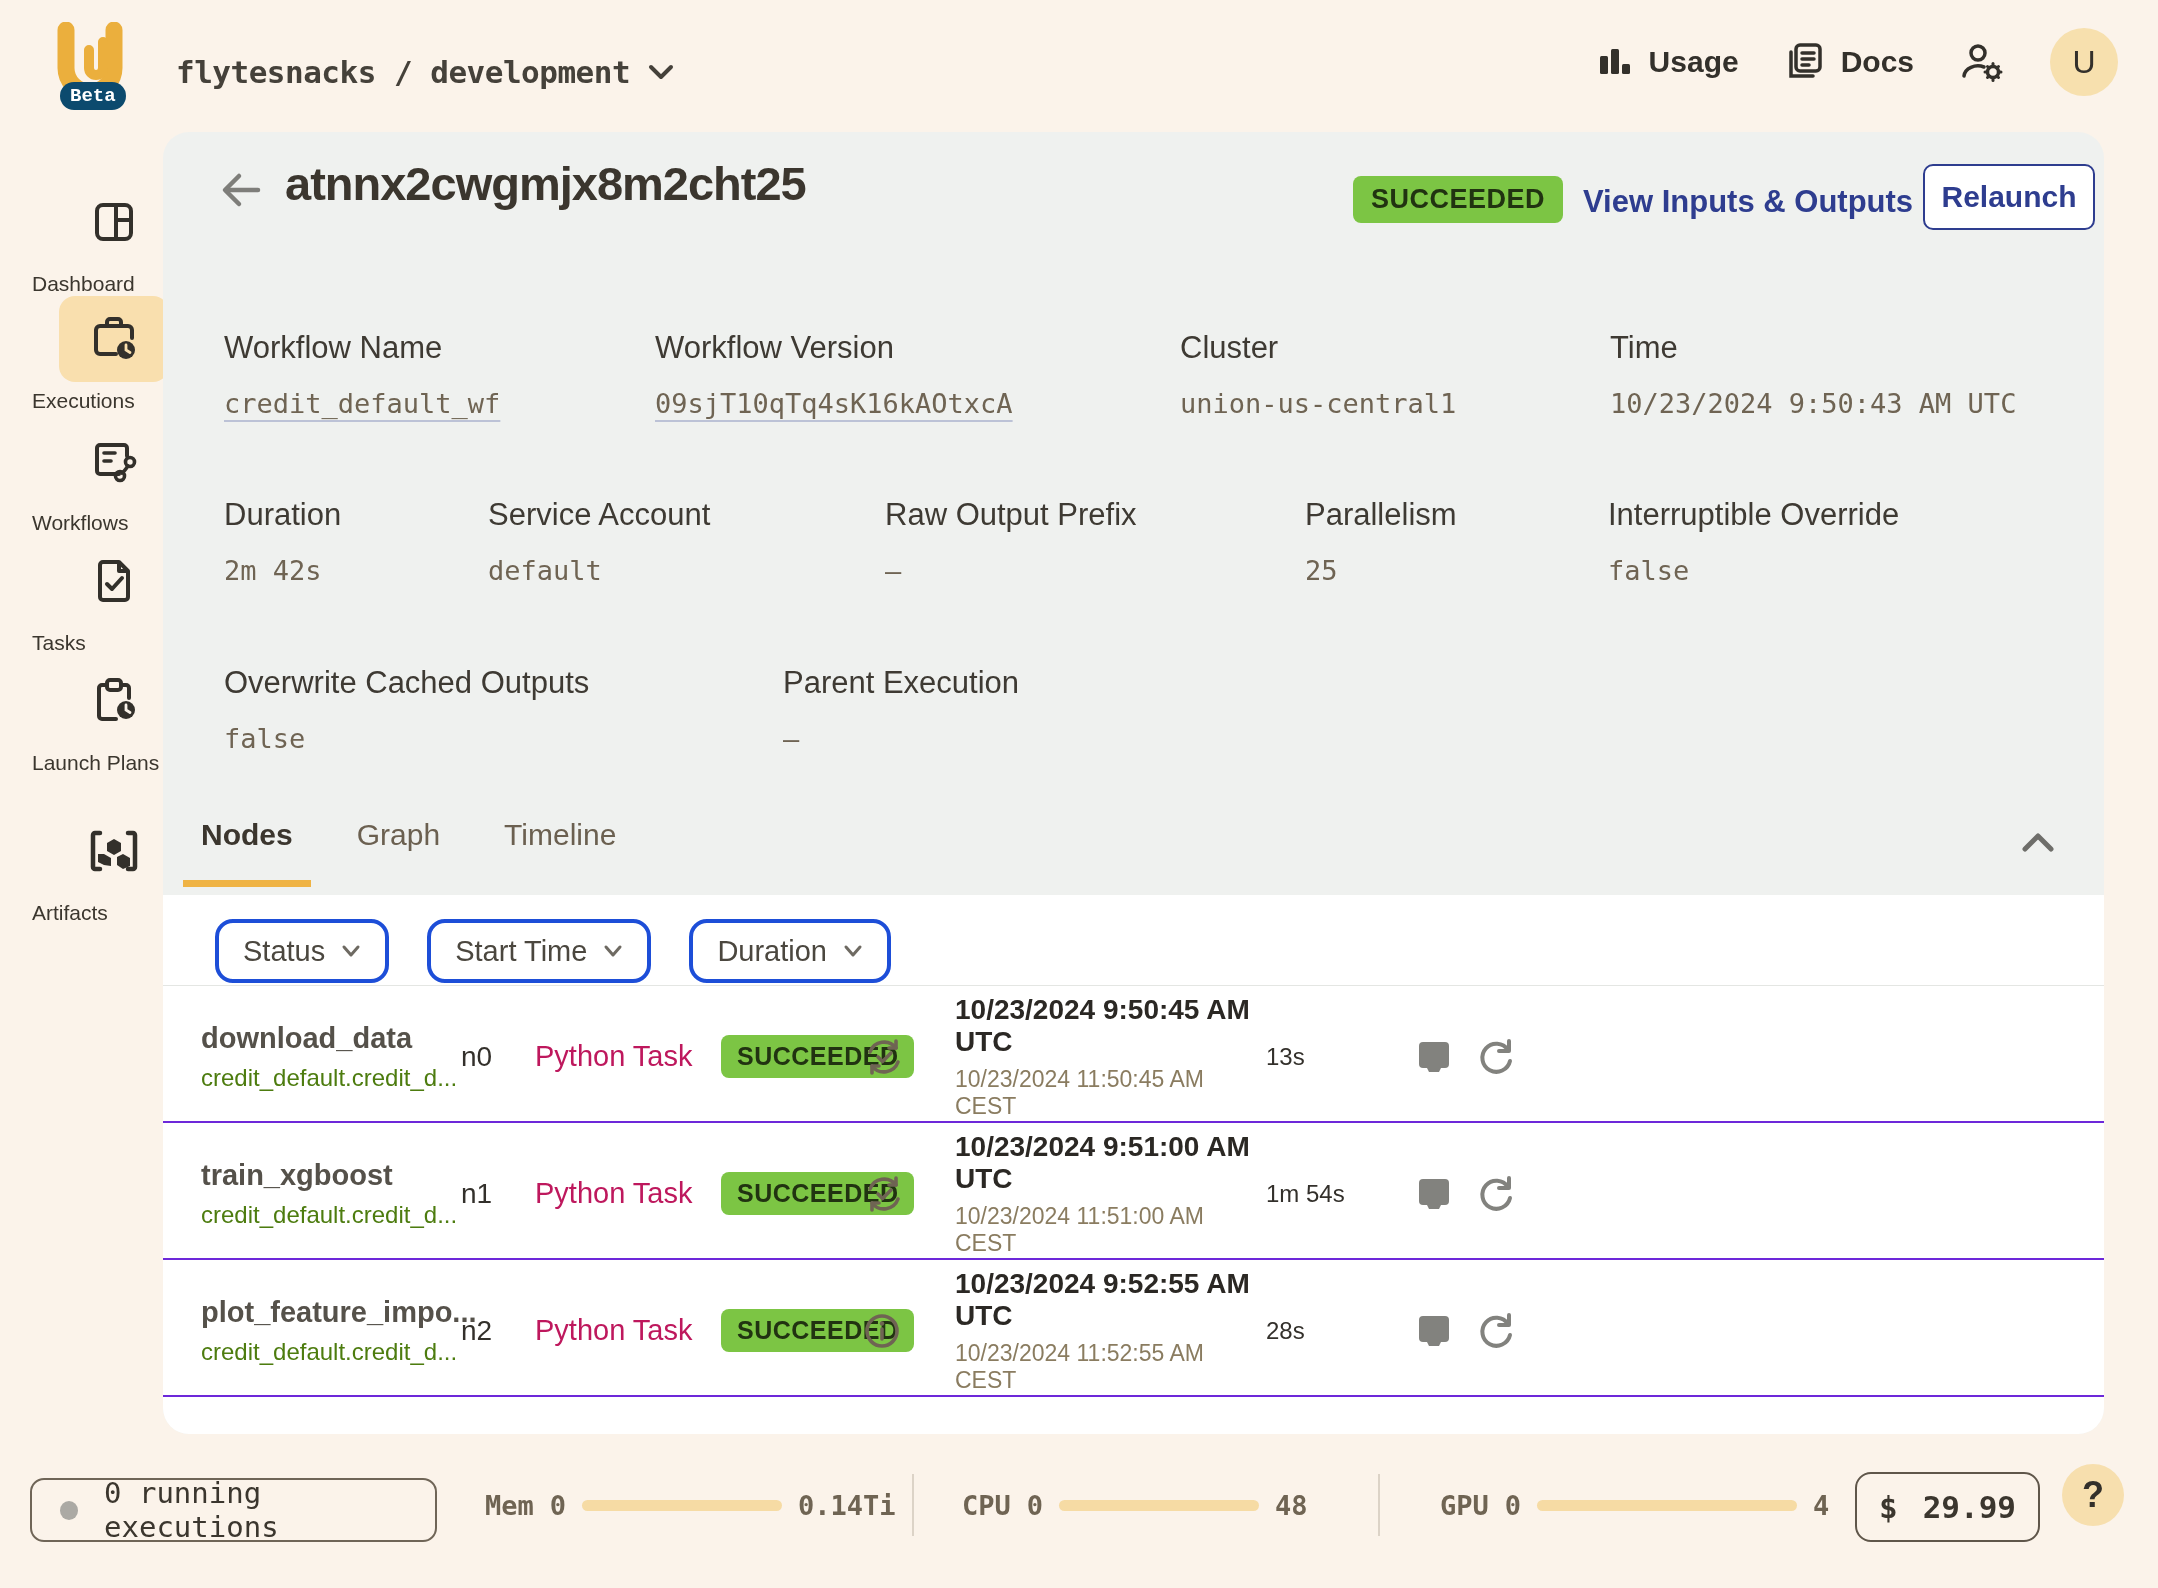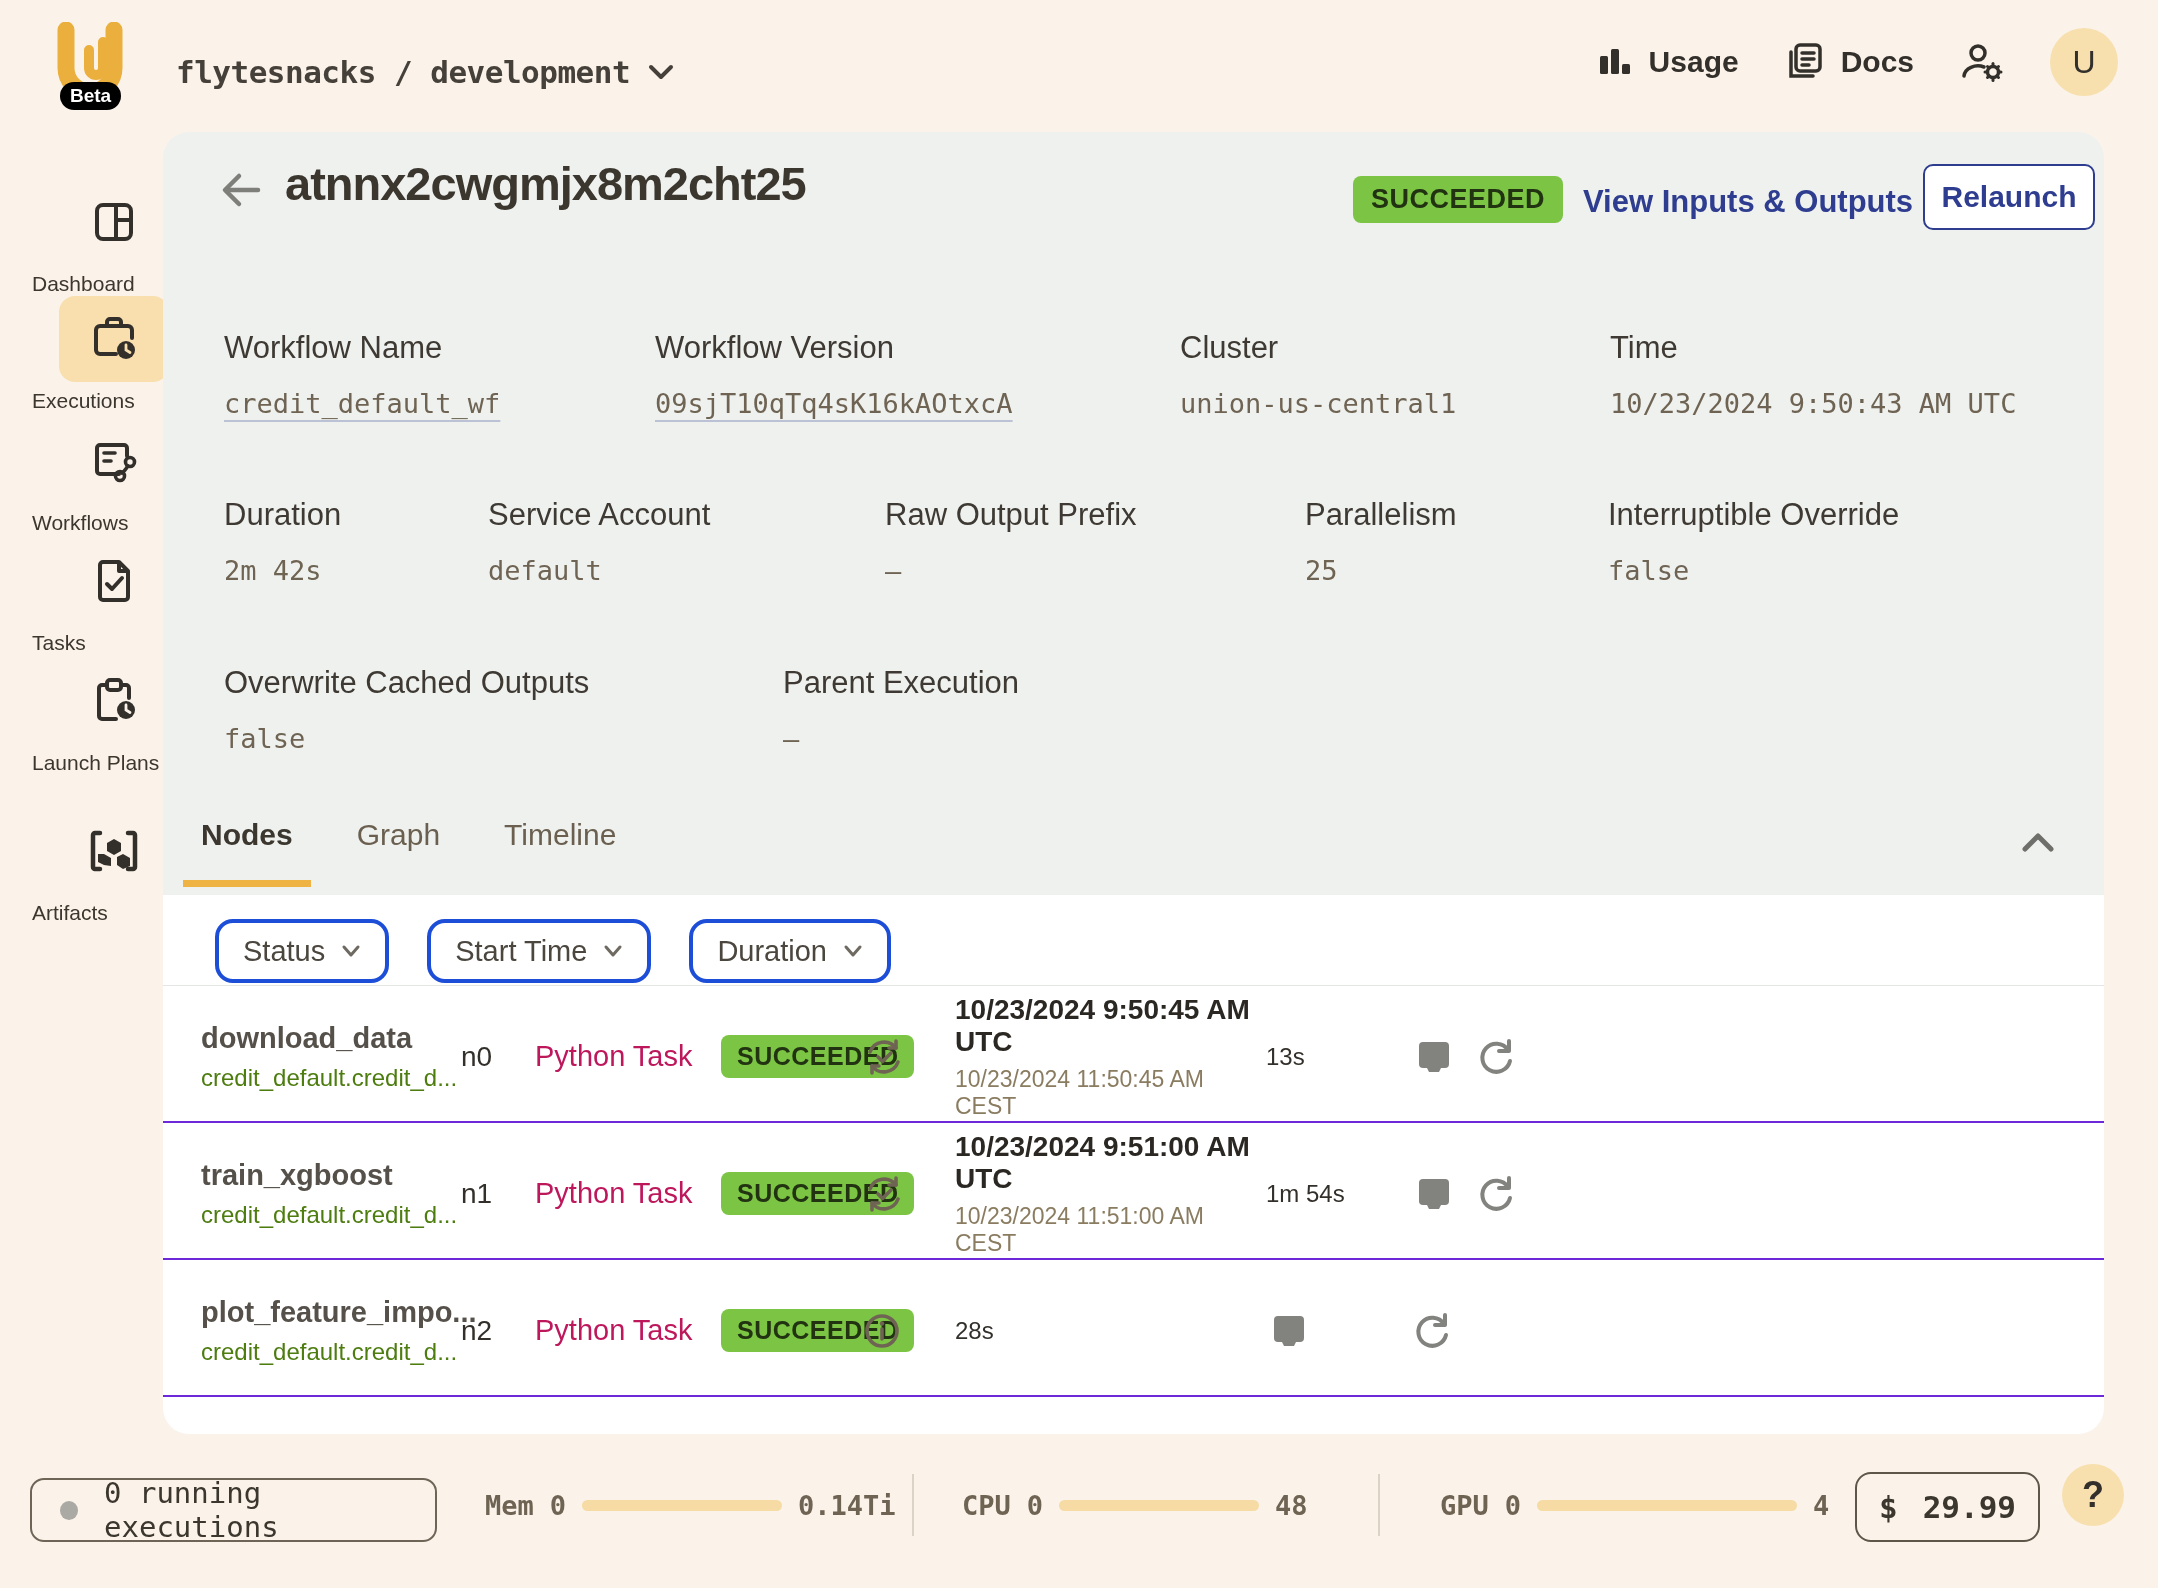--- a/index.html
+++ b/index.html
@@ -8,22 +8,22 @@
     background:#FBF3EA;
     font-family:"Liberation Sans", sans-serif;
     color:#33302B;
     -webkit-font-smoothing:antialiased;
   }
   .mono{font-family:"DejaVu Sans Mono", monospace;}
 
   
   .topbar{position:absolute;left:0;top:0;width:2158px;height:124px;display:flex;align-items:center;}
   .logo-wrap{position:absolute;left:44px;top:22px;width:96px;height:90px;cursor:pointer;}
-  .beta{position:absolute;left:16px;top:60px;background:#000000;color:#fff;font-size:19px;font-weight:bold;
-        padding:3px 10px;border-radius:14px;}
+  .beta{position:absolute;left:16px;top:60px;background:#0c4a6e;color:#fff;font-size:19px;font-weight:bold;
+        padding:3px 10px;border-radius:14px;font-family:Liberation Mono, monospace;}
   .breadcrumb{position:absolute;left:176px;top:54px;display:flex;align-items:center;gap:18px;cursor:pointer;}
   .breadcrumb .crumb-text{font-size:31px;font-weight:bold;color:#45413A;letter-spacing:-0.5px;}
   .topbar-right{position:absolute;right:40px;top:28px;display:flex;align-items:center;gap:44px;}
   .top-link{display:flex;align-items:center;gap:14px;cursor:pointer;}
   .top-link span{font-size:30px;font-weight:bold;color:#33302B;}
   .icon-btn{cursor:pointer;display:flex;align-items:center;}
   .avatar{width:68px;height:68px;border-radius:50%;background:#F7E0AE;display:flex;align-items:center;
           justify-content:center;font-size:32px;color:#33302B;cursor:pointer;}
 
   
@@ -416,20 +416,24 @@
         <div class="nid">n2</div>
         <div class="ntype">Python Task</div>
         <div><span class="nbadge">SUCCEEDED</span></div>
         <div class="rowicon">
           <svg width="38" height="38" viewBox="0 0 38 38">
             <circle cx="19" cy="19" r="15" fill="none" stroke="#6F6453" stroke-width="3.6"></circle>
             <circle cx="19" cy="11.5" r="2.2" fill="#6F6453"></circle>
             <line x1="19" y1="17" x2="19" y2="27" stroke="#6F6453" stroke-width="3.6" stroke-linecap="round"></line>
           </svg>
         </div>
+        <div>
+          <div class="tutc">10/23/2024 9:52:55 AM UTC</div>
+          <div class="tlocal">10/23/2024 11:52:55 AM CEST</div>
+        </div>
         <div class="ndur">28s</div>
         <div class="acticon">
           <svg width="46" height="42" viewBox="0 0 46 42">
             <rect x="8" y="6" width="30" height="26" rx="4" fill="#82827E"></rect>
             <path d="M18 36 h10 l2 -4 h-14 Z" fill="#82827E"></path>
           </svg>
         </div>
         <div class="acticon">
           <svg width="42" height="42" viewBox="0 0 42 42">
             <path d="M33 14 a14 14 0 1 0 2 11" fill="none" stroke="#82827E" stroke-width="4" stroke-linecap="round"></path>

